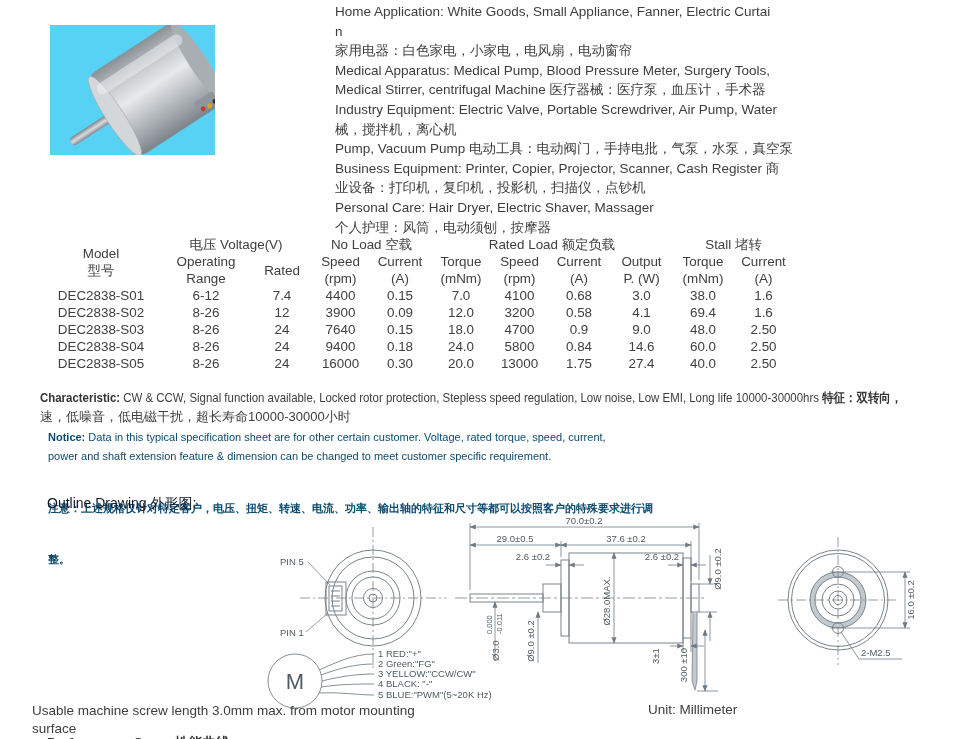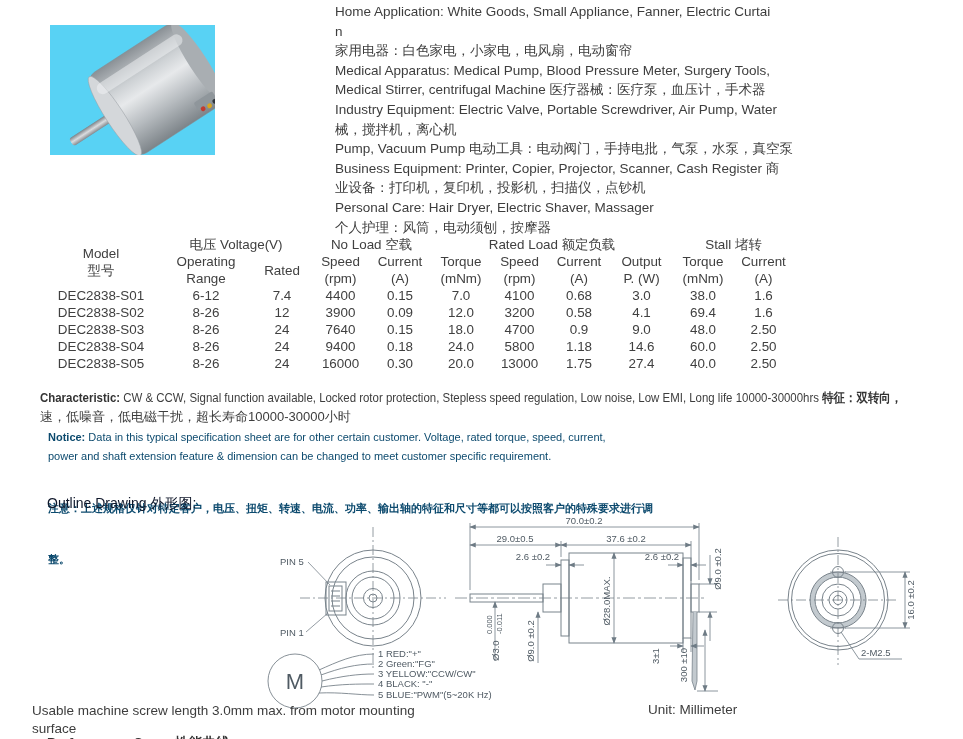--- a/index.html
+++ b/index.html
@@ -175,21 +175,21 @@
         <td>2.50</td>
       </tr>
       <tr>
         <td>DEC2838-S04</td>
         <td>8-26</td>
         <td>24</td>
         <td>9400</td>
         <td>0.18</td>
         <td>24.0</td>
         <td>5800</td>
-        <td>1.18</td>
+        <td>0.84</td>
         <td>14.6</td>
         <td>60.0</td>
         <td>2.50</td>
       </tr>
       <tr>
         <td>DEC2838-S05</td>
         <td>8-26</td>
         <td>24</td>
         <td>16000</td>
         <td>0.30</td>

